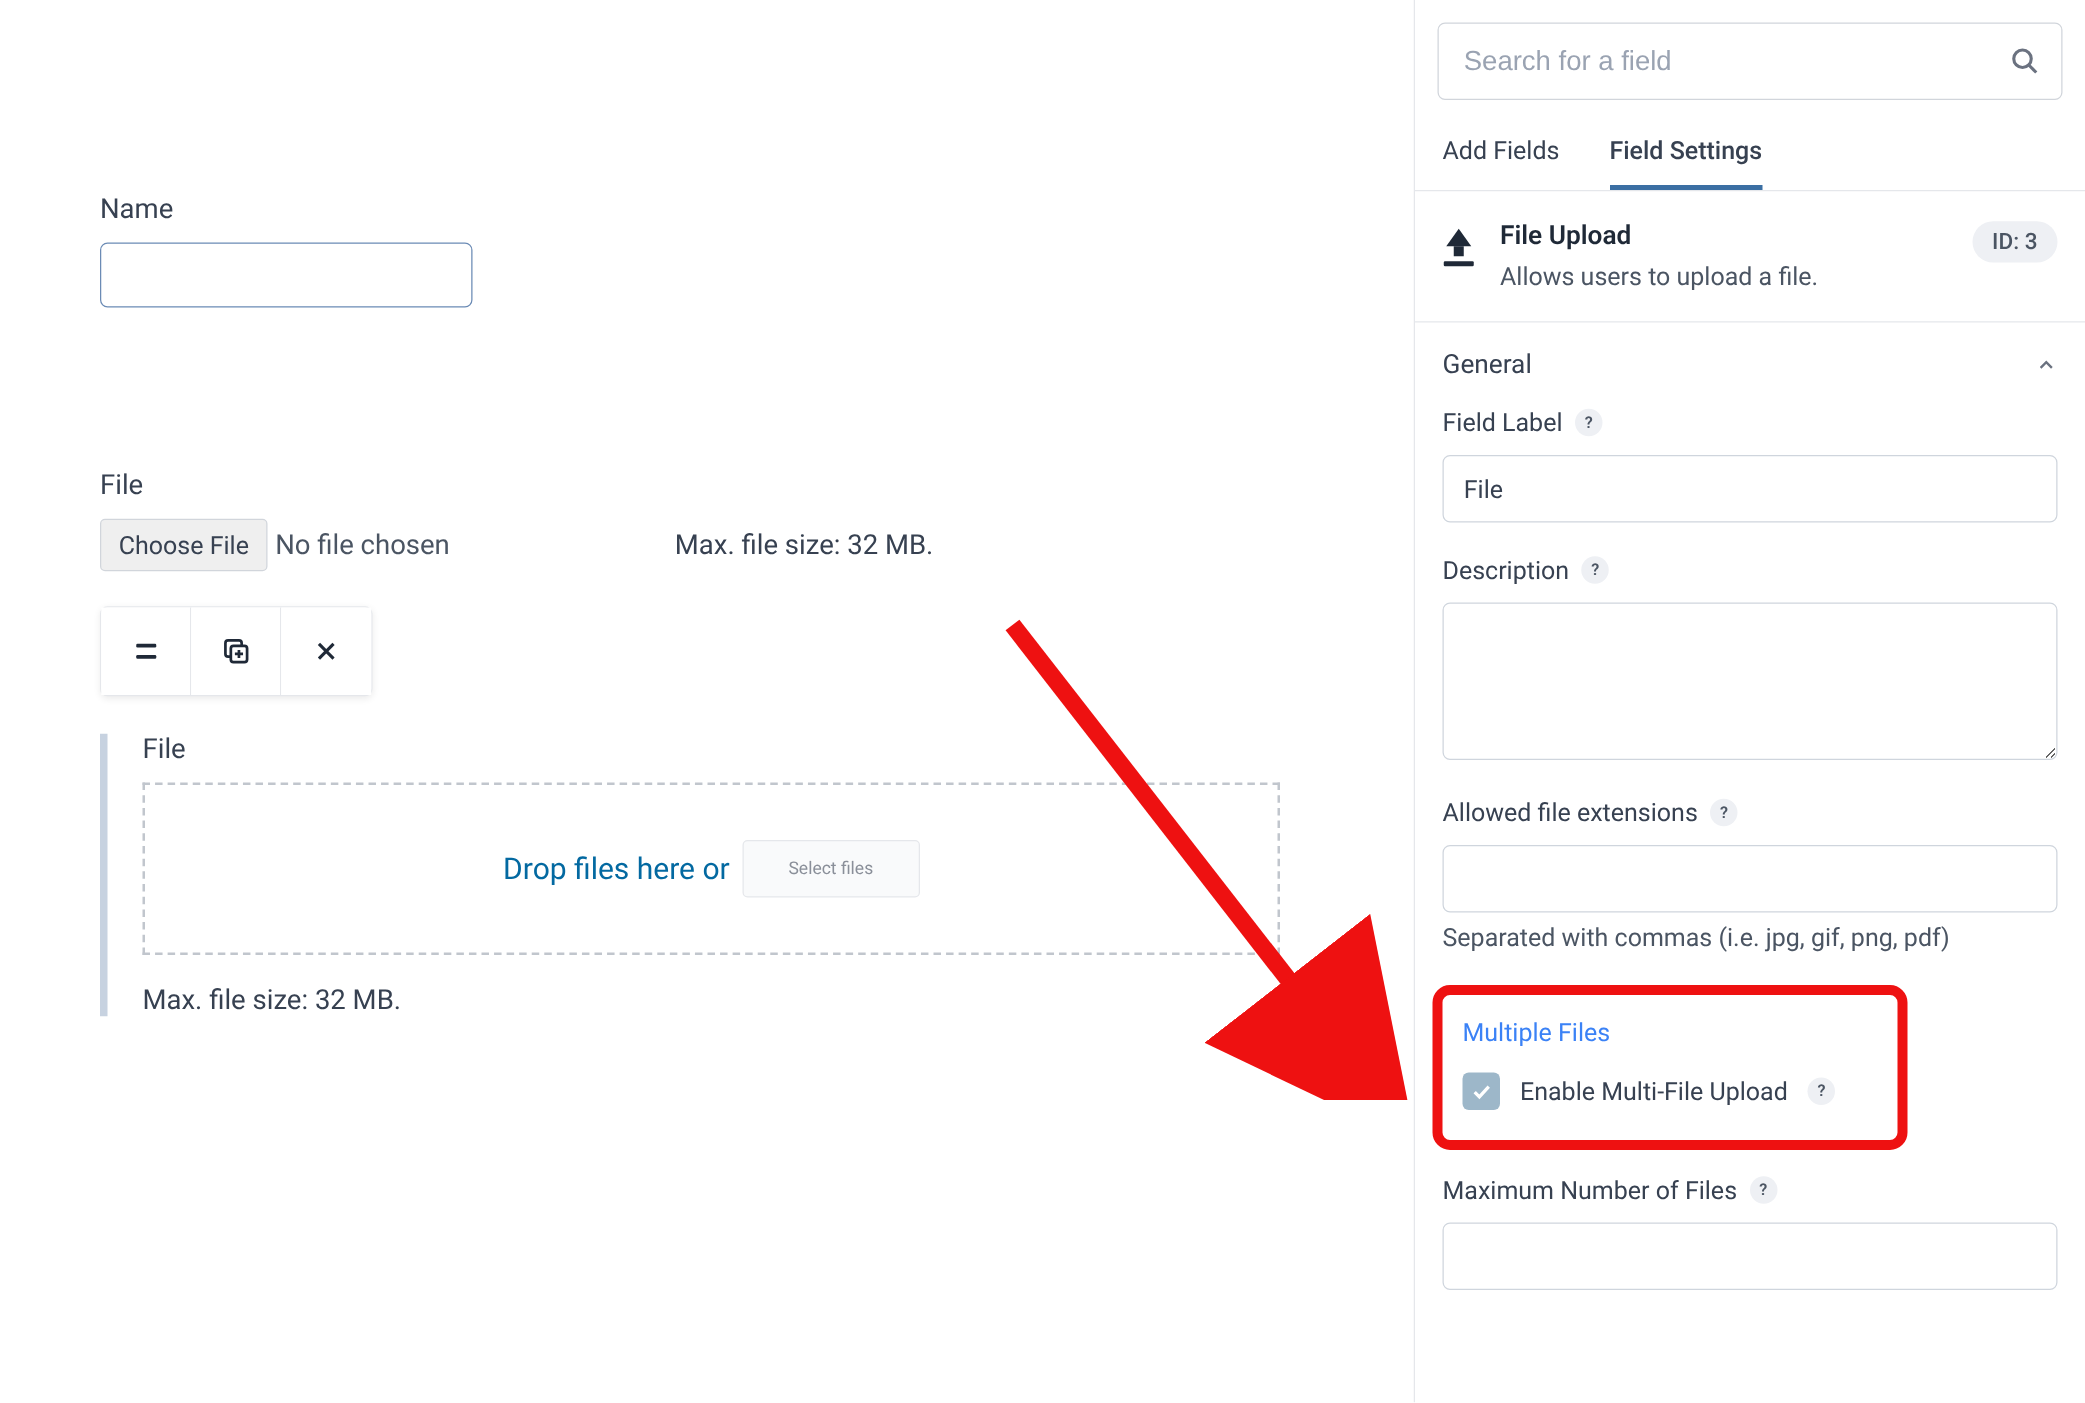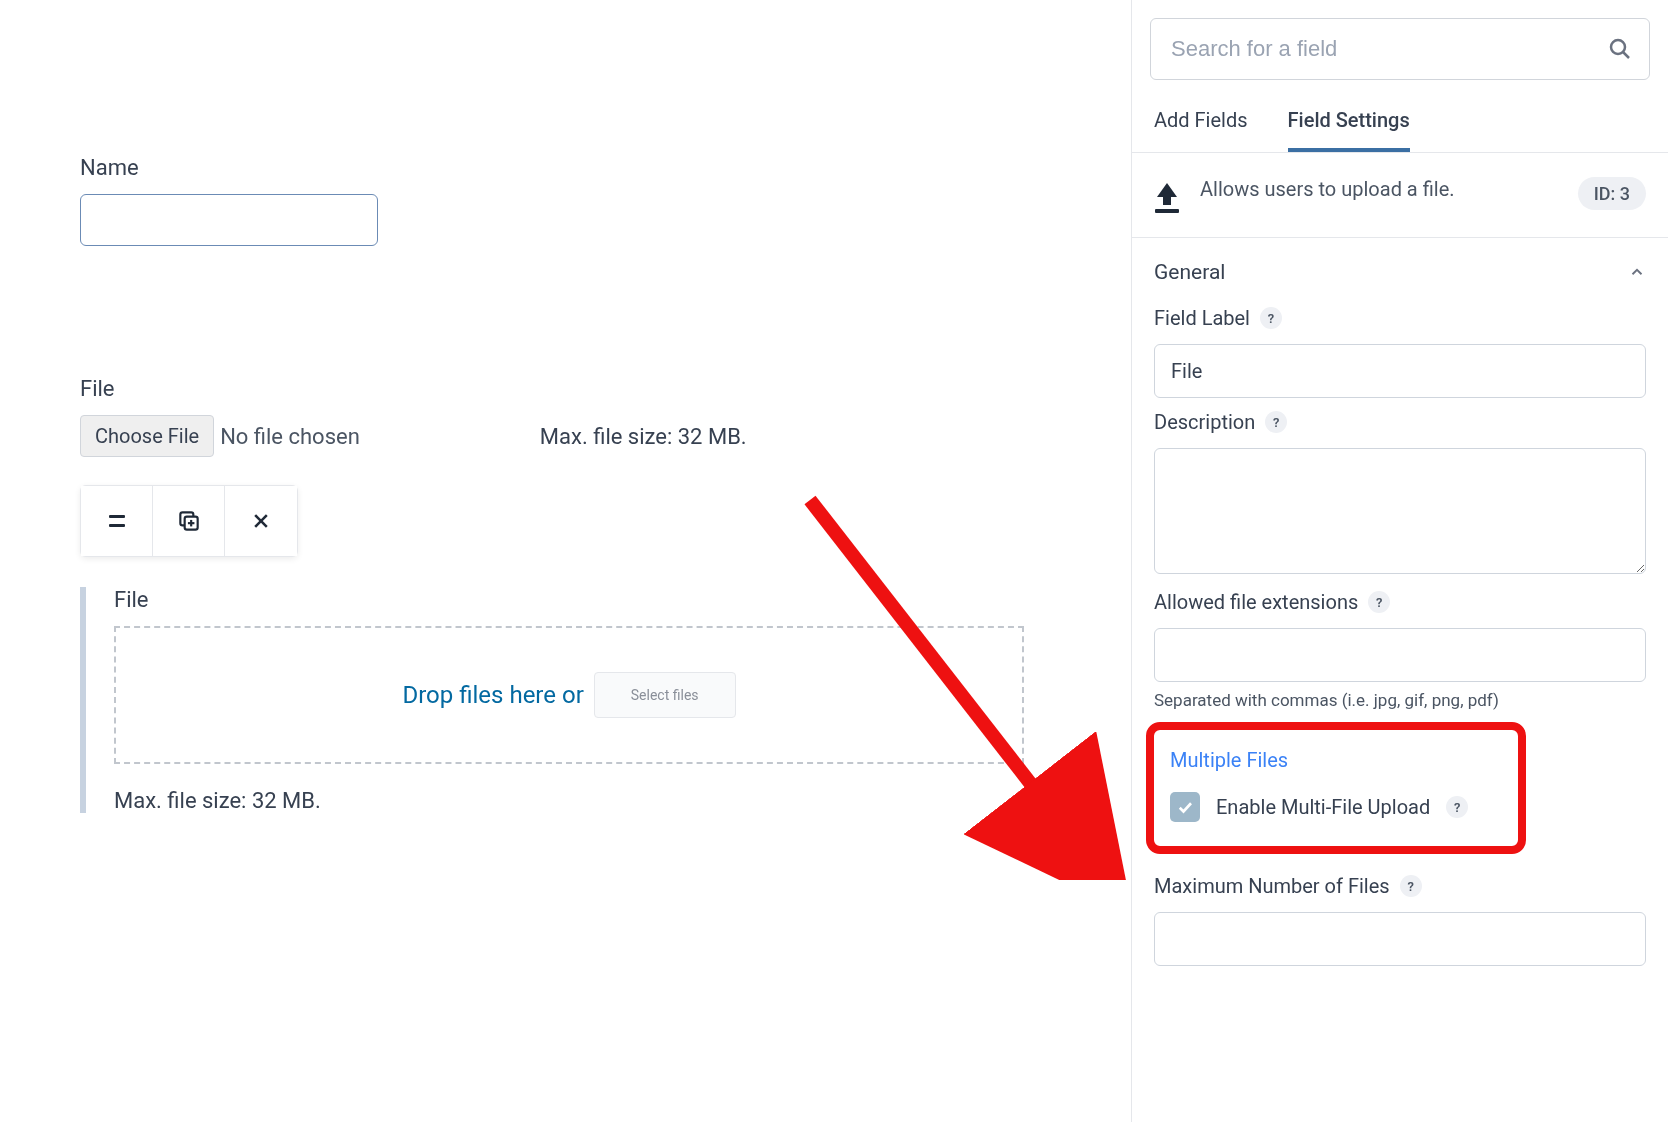--- a/index.html
+++ b/index.html
@@ -218,21 +218,21 @@
     align-items: center;
     padding: 22px 22px;
     cursor: pointer;
   }
   .accordion-header span { font-size: 21px; color: #374151; }
   .chev { width: 18px; height: 18px; }
 
   .settings-body {
     padding: 0 22px;
   }
-  .setting { margin-bottom: 12px; }
+  .setting { margin-bottom: 26px; }
   .setting-label {
     display: flex; align-items: center; gap: 10px;
     font-size: 20px; color: #374151; margin-bottom: 14px;
   }
   .help {
     display: inline-flex;
     width: 22px; height: 22px;
     background: #eef0f4;
     border-radius: 50%;
     align-items: center; justify-content: center;
@@ -244,21 +244,21 @@
     width: 100%;
     border: 1px solid #cfd5dd;
     border-radius: 6px;
     font-size: 20px;
     padding: 14px 16px;
     font-family: inherit;
     color: #374151;
   }
   .setting input[type="text"] { height: 54px; }
   .setting textarea { height: 126px; resize: both; }
-  .hint { font-size: 17px; color: #4b5563; margin-top: 8px; }
+  .hint { font-size: 20px; color: #4b5563; margin-top: 8px; }
 
   .multi-box {
     border: 8px solid #e11;
     border-radius: 14px;
     padding: 18px 16px 24px 16px;
     margin: 6px 0 20px -8px;
     width: 380px;
   }
   .multi-title { font-size: 20px; color: #3b82f6; margin-bottom: 20px; }
   .check-row { display: flex; align-items: center; gap: 16px; }
@@ -361,20 +361,21 @@
     <div class="tab active">Field Settings</div>
   </div>
 
   <div class="field-header">
     <div class="upload-icon">
       <div class="arrow"></div>
         <div class="stem"></div>
         <div class="base"></div>
     </div>
     <div class="info">
+      <div class="title">File Upload</div>
       <div class="desc">Allows users to upload a file.</div>
     </div>
     <div class="id-badge">ID: 3</div>
   </div>
 
   <div class="accordion-header">
     <span>General</span>
     <svg class="chev" viewBox="0 0 24 24" fill="none" stroke="#6b7280" stroke-width="2.5">
         <polyline points="6 15 12 9 18 15"></polyline>
       </svg>

